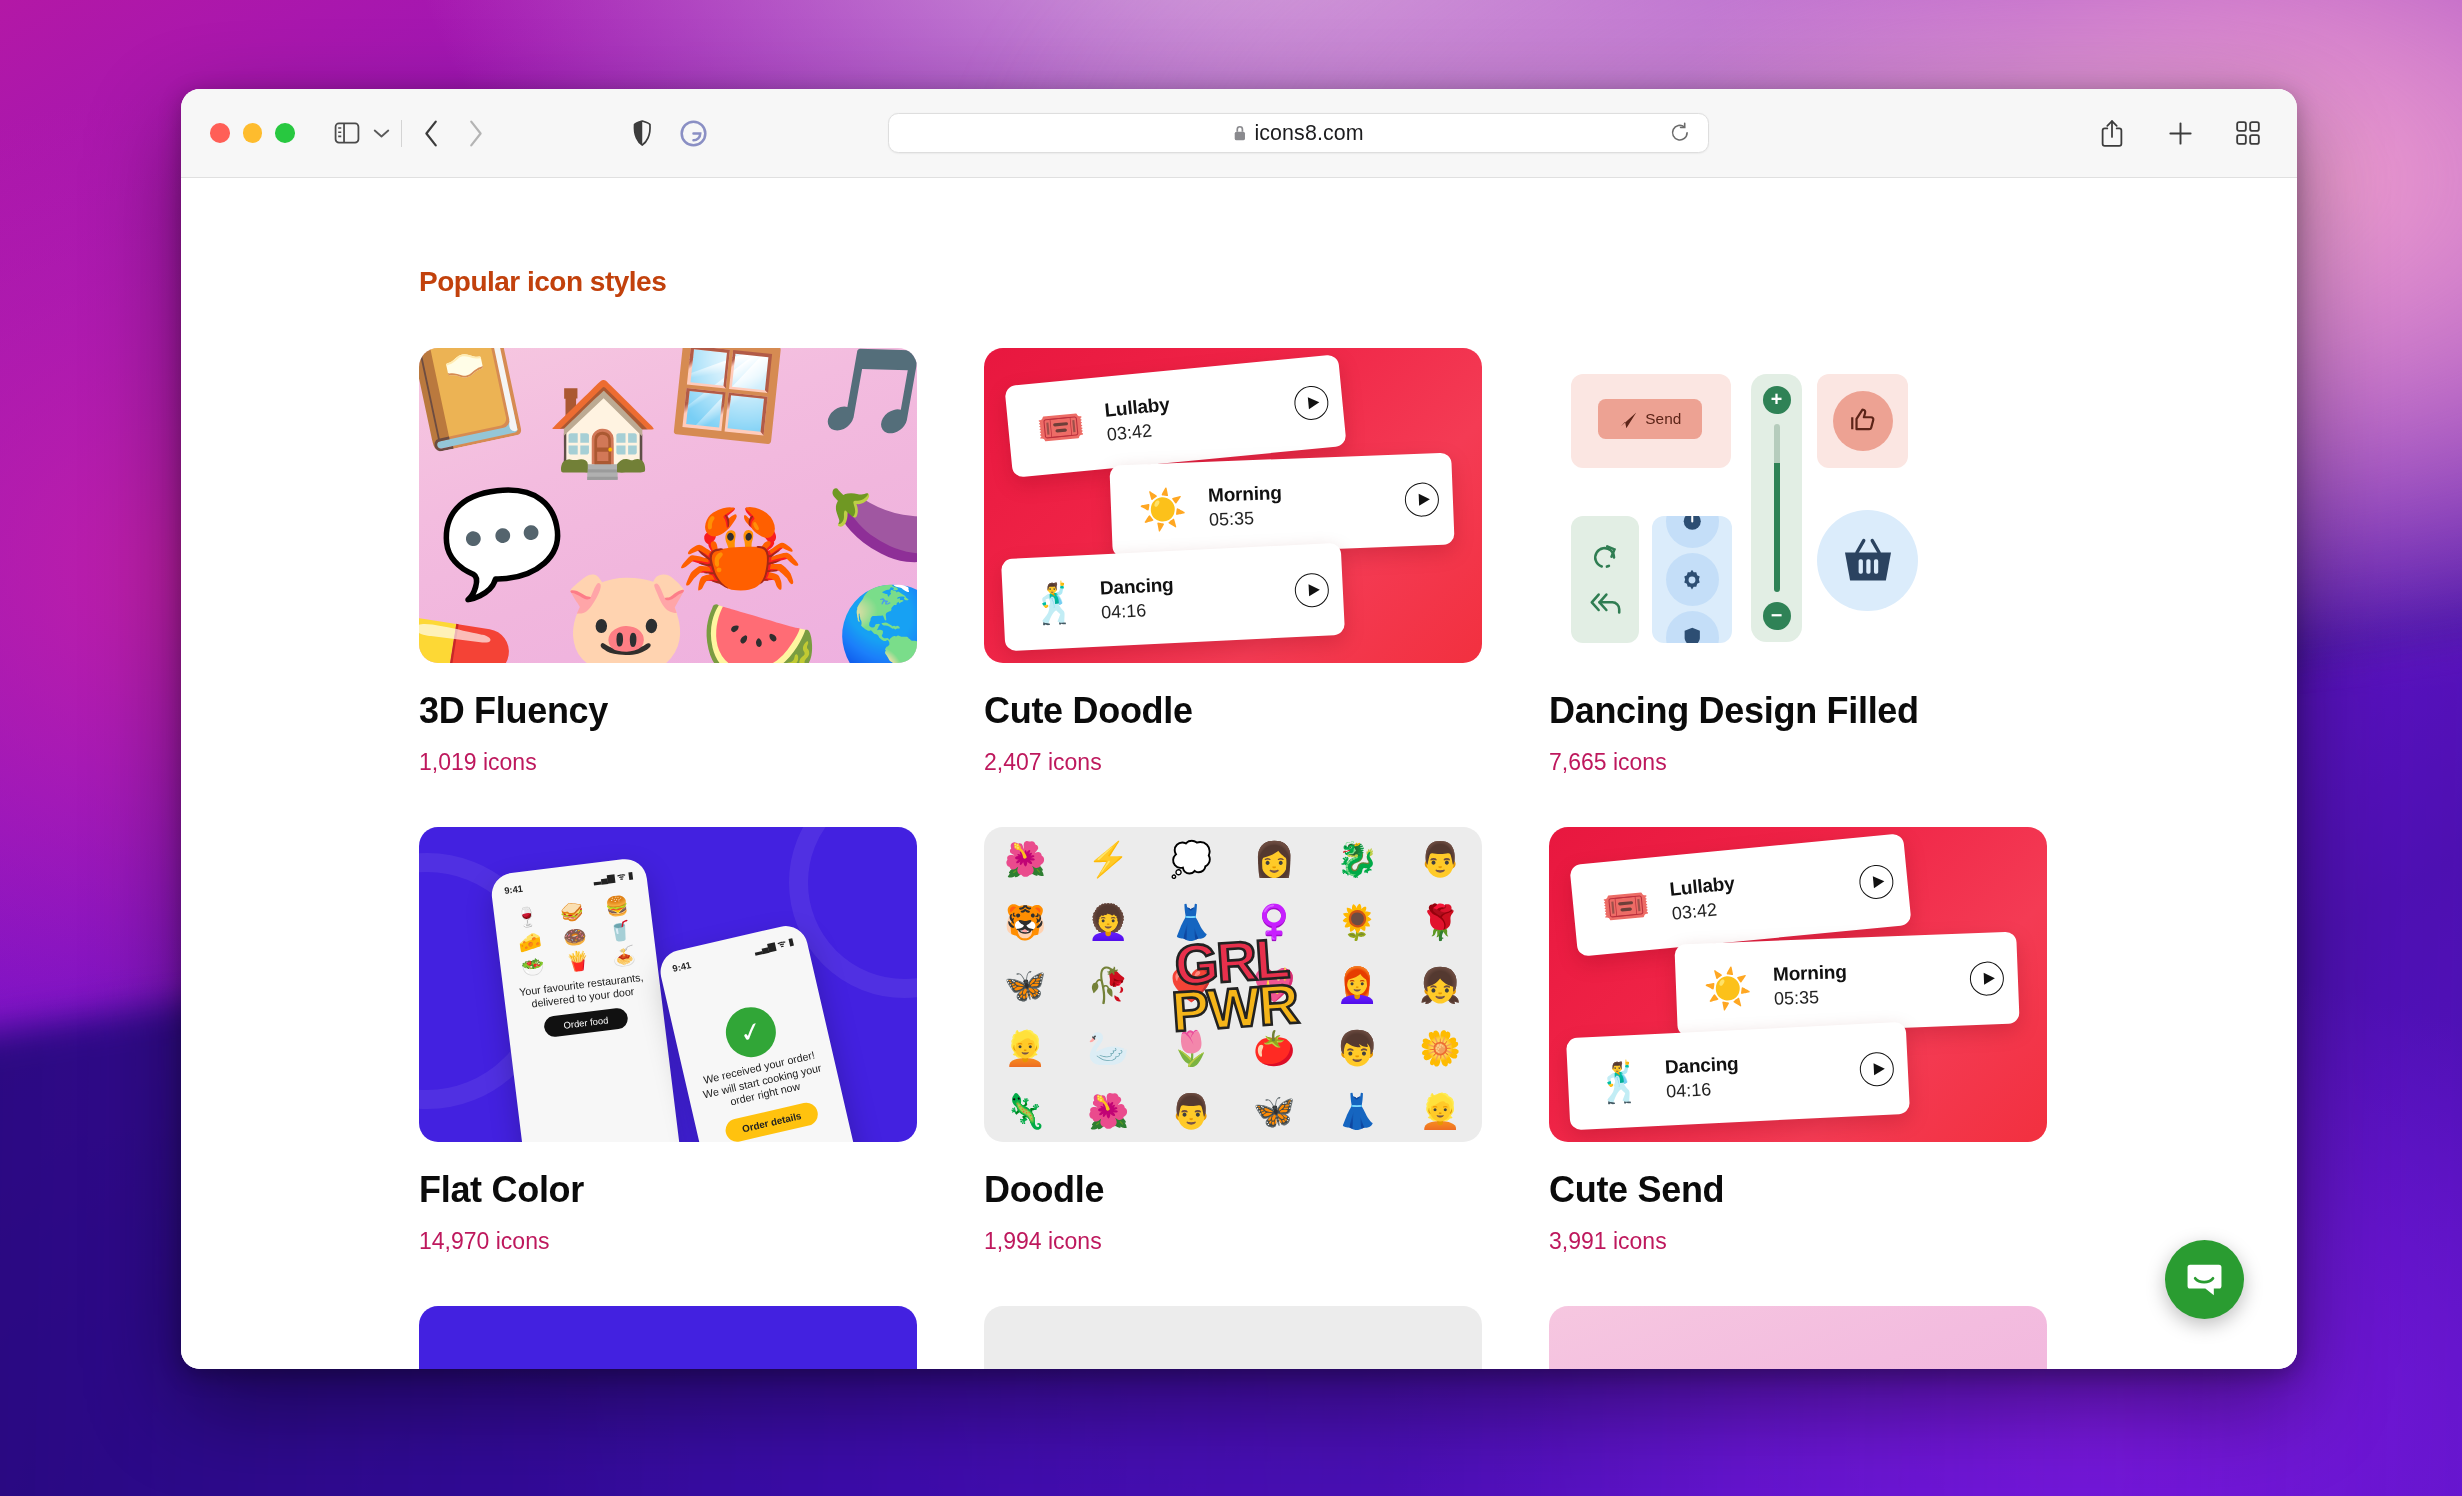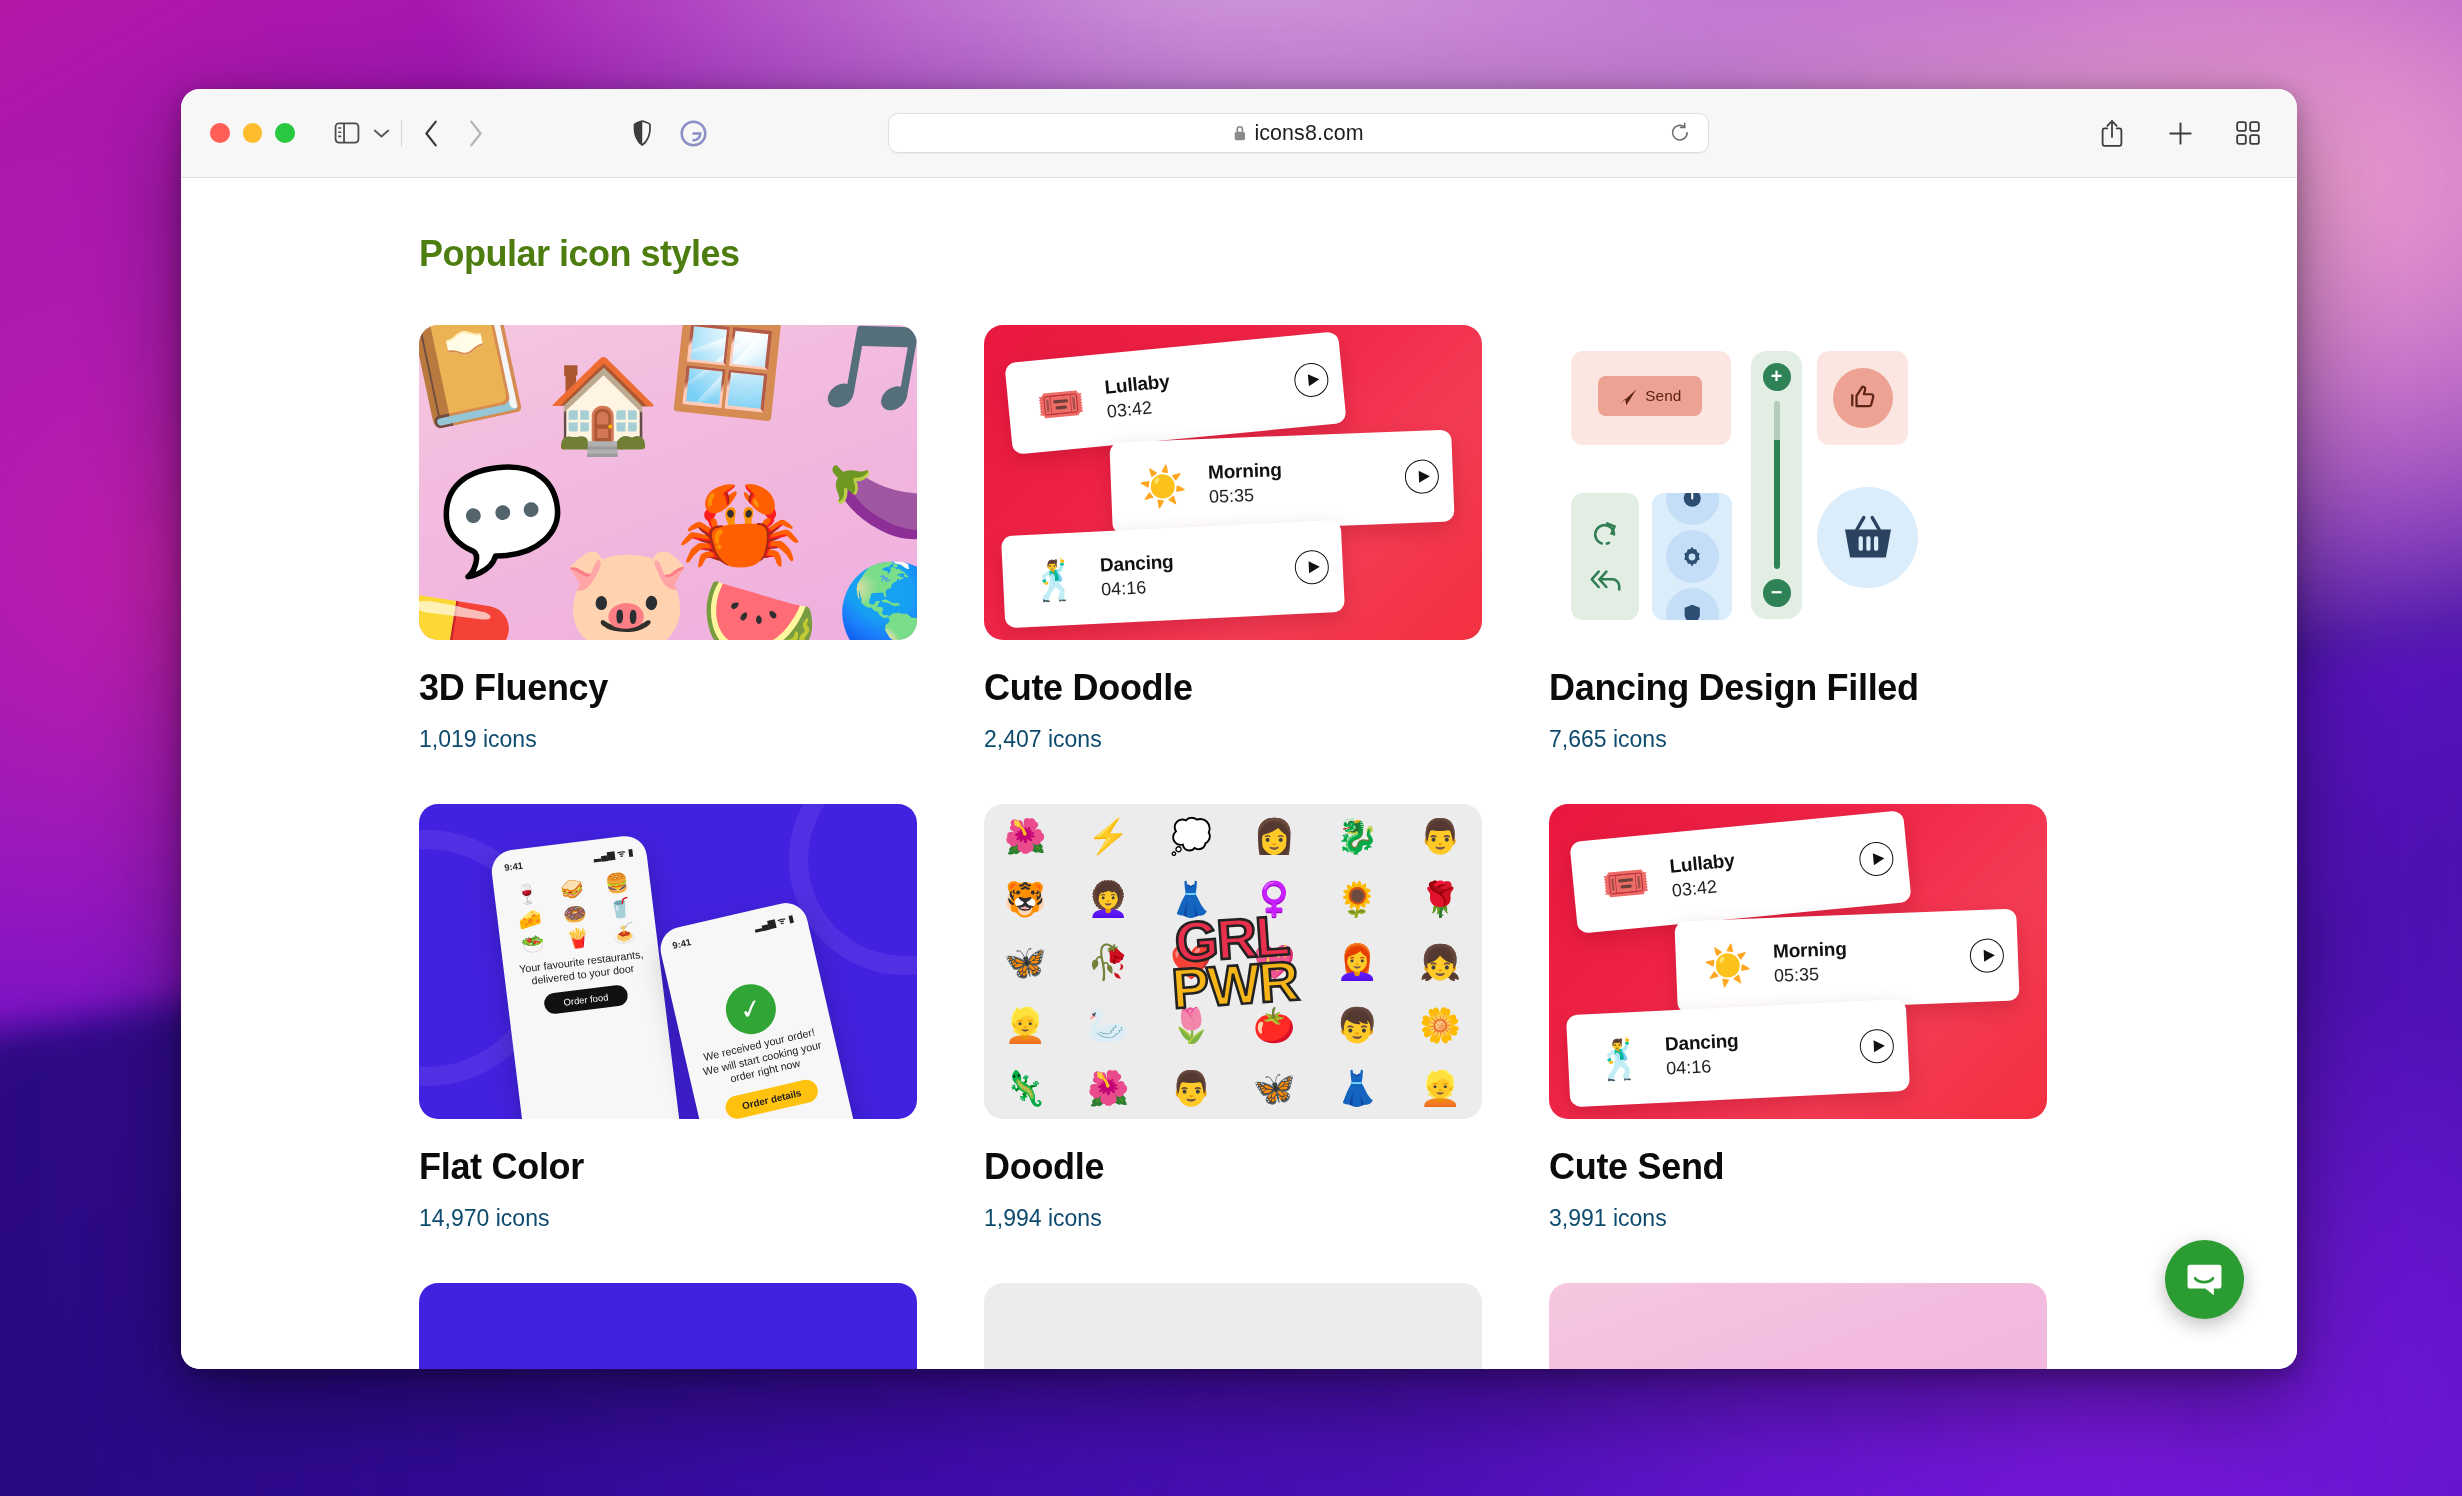--- a/index.html
+++ b/index.html
@@ -104,25 +104,26 @@
   .page {
     flex: 1 1 auto;
     background: #fff;
     overflow: hidden;
     position: relative;
   }
   .content {
     padding: 55px 0 0 238px;
   }
   .page-title {
-    font-size: 36px;
+    font-size: 28px;
     font-weight: 700;
-    color: #4d7c0f;
+    color: #c2410c;
     letter-spacing: -0.5px;
     margin-bottom: 50px;
+    margin-top: 33px;
   }
   .grid {
     display: grid;
     grid-template-columns: repeat(3, 498px);
     column-gap: 67px;
     row-gap: 51px;
     width: 1624px;
   }
   .card { width: 498px; }
   .thumb {
@@ -135,21 +136,21 @@
   .card-title {
     margin-top: 27px;
     font-size: 36px;
     font-weight: 700;
     color: #0b0b0b;
     letter-spacing: -0.3px;
   }
   .card-count {
     margin-top: 17px;
     font-size: 23px;
-    color: #0c4a6e;
+    color: #be185d;
   }
 
   
   .t-fluency {
     background: linear-gradient(160deg, #f6c7e0 0%, #f3bcdf 35%, #f1b6dd 60%, #eeb0e0 100%);
   }
   .em { position: absolute; line-height: 1; user-select: none; }
 
   
   .t-cute {

